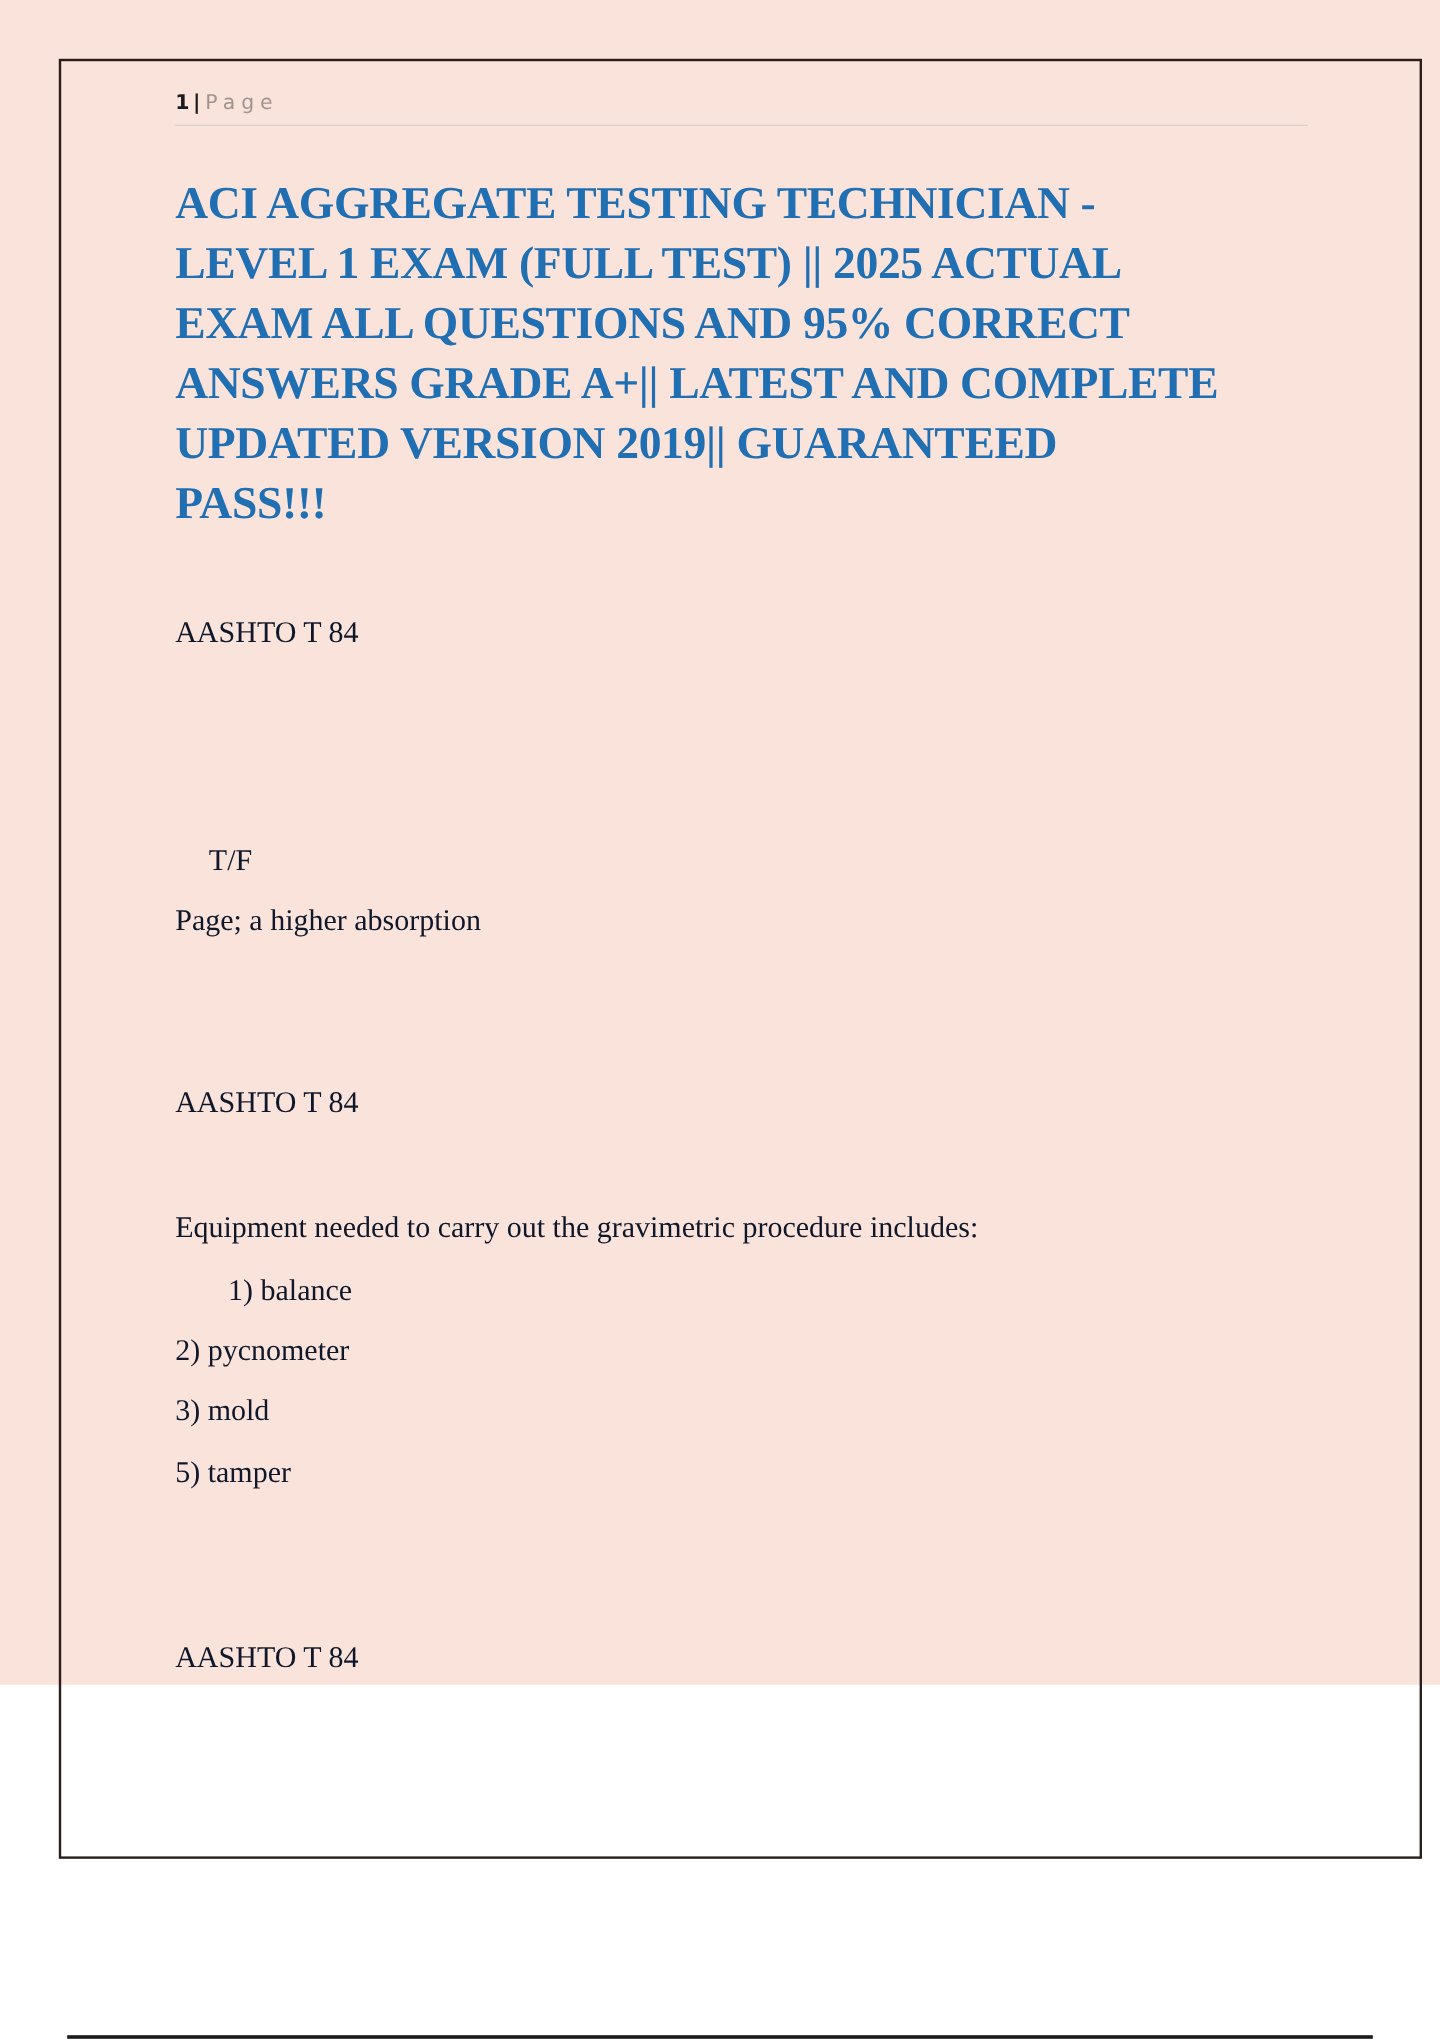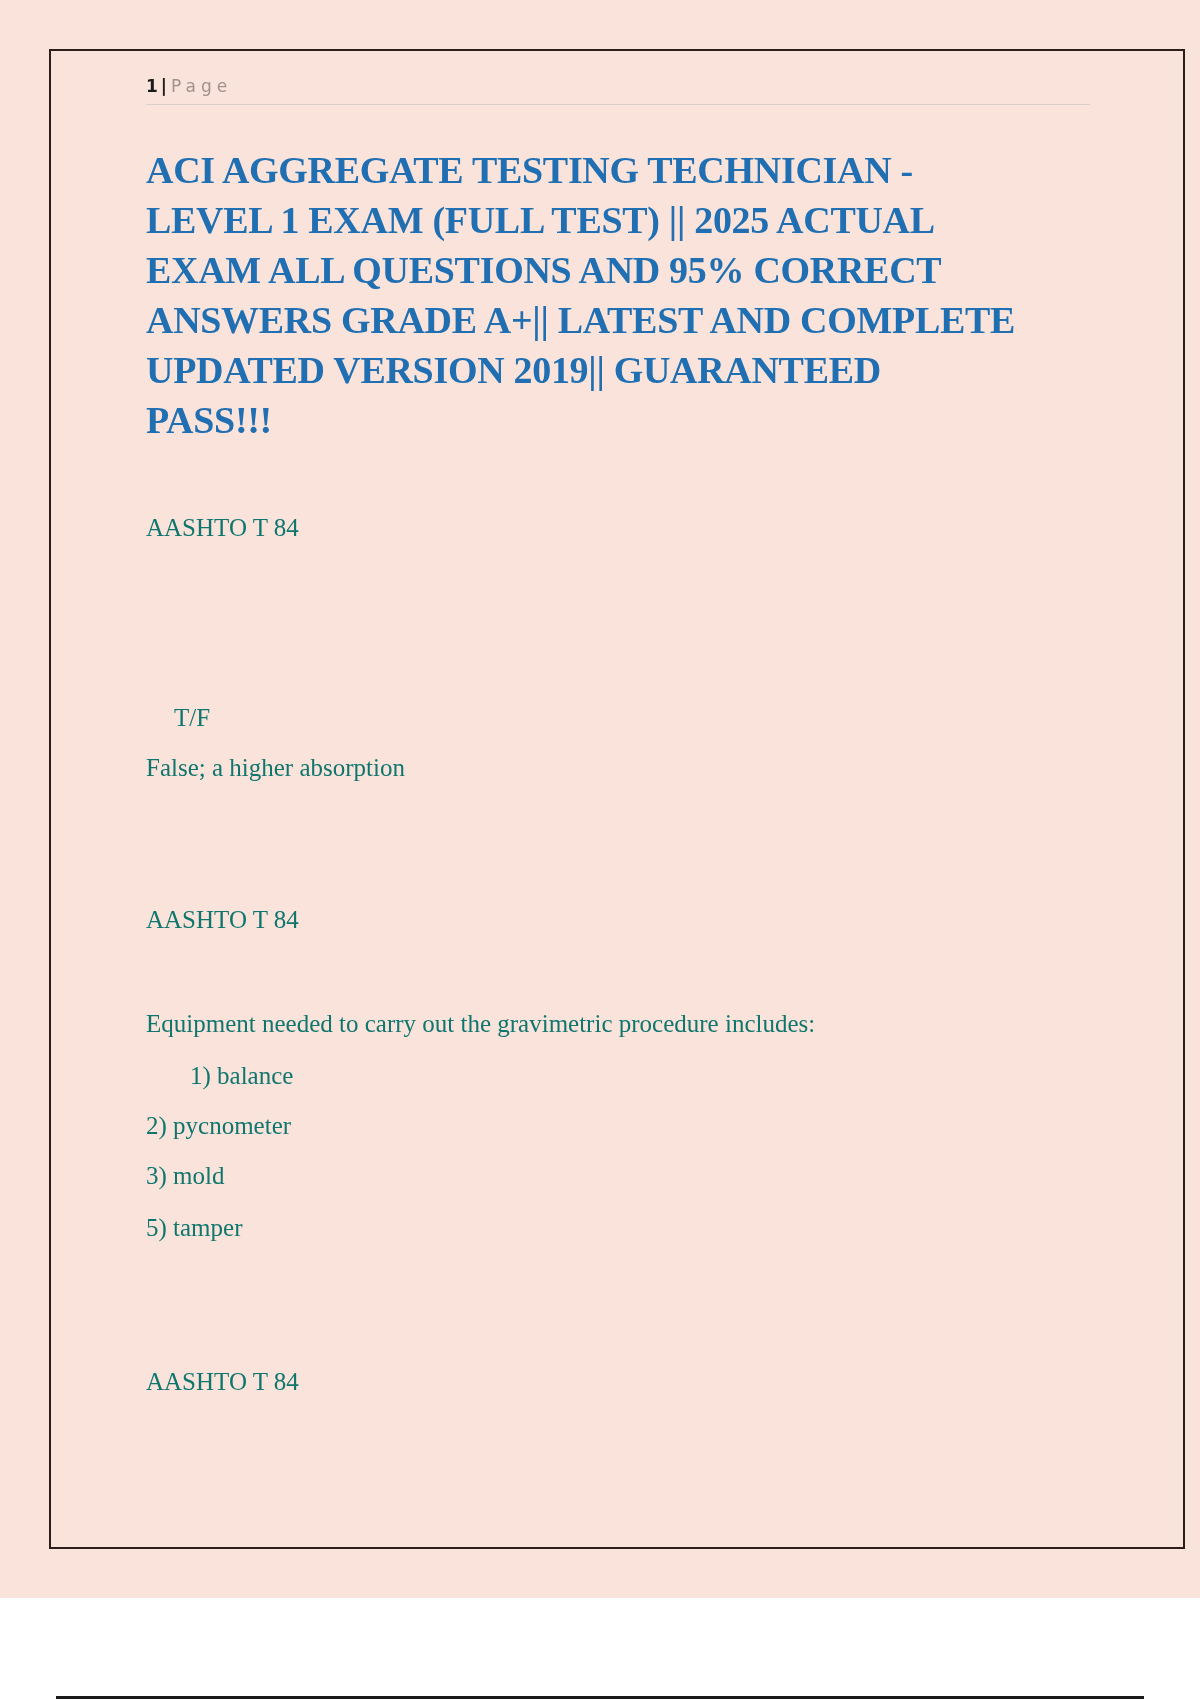--- a/index.html
+++ b/index.html
@@ -12,21 +12,21 @@
       background: #ffffff;
       position: relative;
       overflow: hidden;
       font-family: "Liberation Serif", serif;
     }
     .page {
       position: absolute;
       left: 0;
       top: 0;
       width: 1200px;
-      height: 1598px;
+      height: 1404px;
       background: #fae3da;
     }
     .page-border {
       position: absolute;
       left: 49px;
       top: 49px;
       width: 1136px;
       height: 1500px;
       border: 2px solid #2a1d1a;
       box-sizing: border-box;
@@ -65,21 +65,21 @@
       font-family: "Liberation Serif", serif;
       font-weight: bold;
       font-size: 38px;
       line-height: 50px;
       letter-spacing: -0.3px;
     }
     .line {
       position: absolute;
       left: 146px;
       margin: 0;
-      color: #0f766e;
+      color: #0f172a;
       font-family: "Liberation Serif", serif;
       font-size: 25px;
       line-height: 36px;
       width: 930px;
     }
     .next-page-border {
       position: absolute;
       left: 56px;
       top: 1696px;
       width: 1088px;
@@ -101,21 +101,21 @@
     <span>ACI AGGREGATE TESTING TECHNICIAN -</span><br>
     <span>LEVEL 1 EXAM (FULL TEST) || 2025 ACTUAL</span><br>
     <span>EXAM ALL QUESTIONS AND 95% CORRECT</span><br>
     <span>ANSWERS GRADE A+|| LATEST AND COMPLETE</span><br>
     <span>UPDATED VERSION  2019|| GUARANTEED</span><br>
     <span>PASS!!!</span>
   </h1>
 
   <p class="line" style="top:510px;">AASHTO T 84</p>
   <p class="line" style="top:700px;margin-left:28px;">T/F</p>
-  <p class="line" style="top:750px;">False; a higher absorption</p>
+  <p class="line" style="top:750px;">Page; a higher absorption</p>
 
   <p class="line" style="top:902px;">AASHTO T 84</p>
   <p class="line" style="top:1006px;">Equipment needed to carry out the gravimetric procedure includes:</p>
   <p class="line" style="top:1058px;margin-left:44px;">1) balance</p>
   <p class="line" style="top:1108px;">2) pycnometer</p>
   <p class="line" style="top:1158px;">3) mold</p>
   <p class="line" style="top:1210px;">5) tamper</p>
 
   <p class="line" style="top:1364px;">AASHTO T 84</p>
 </div>

